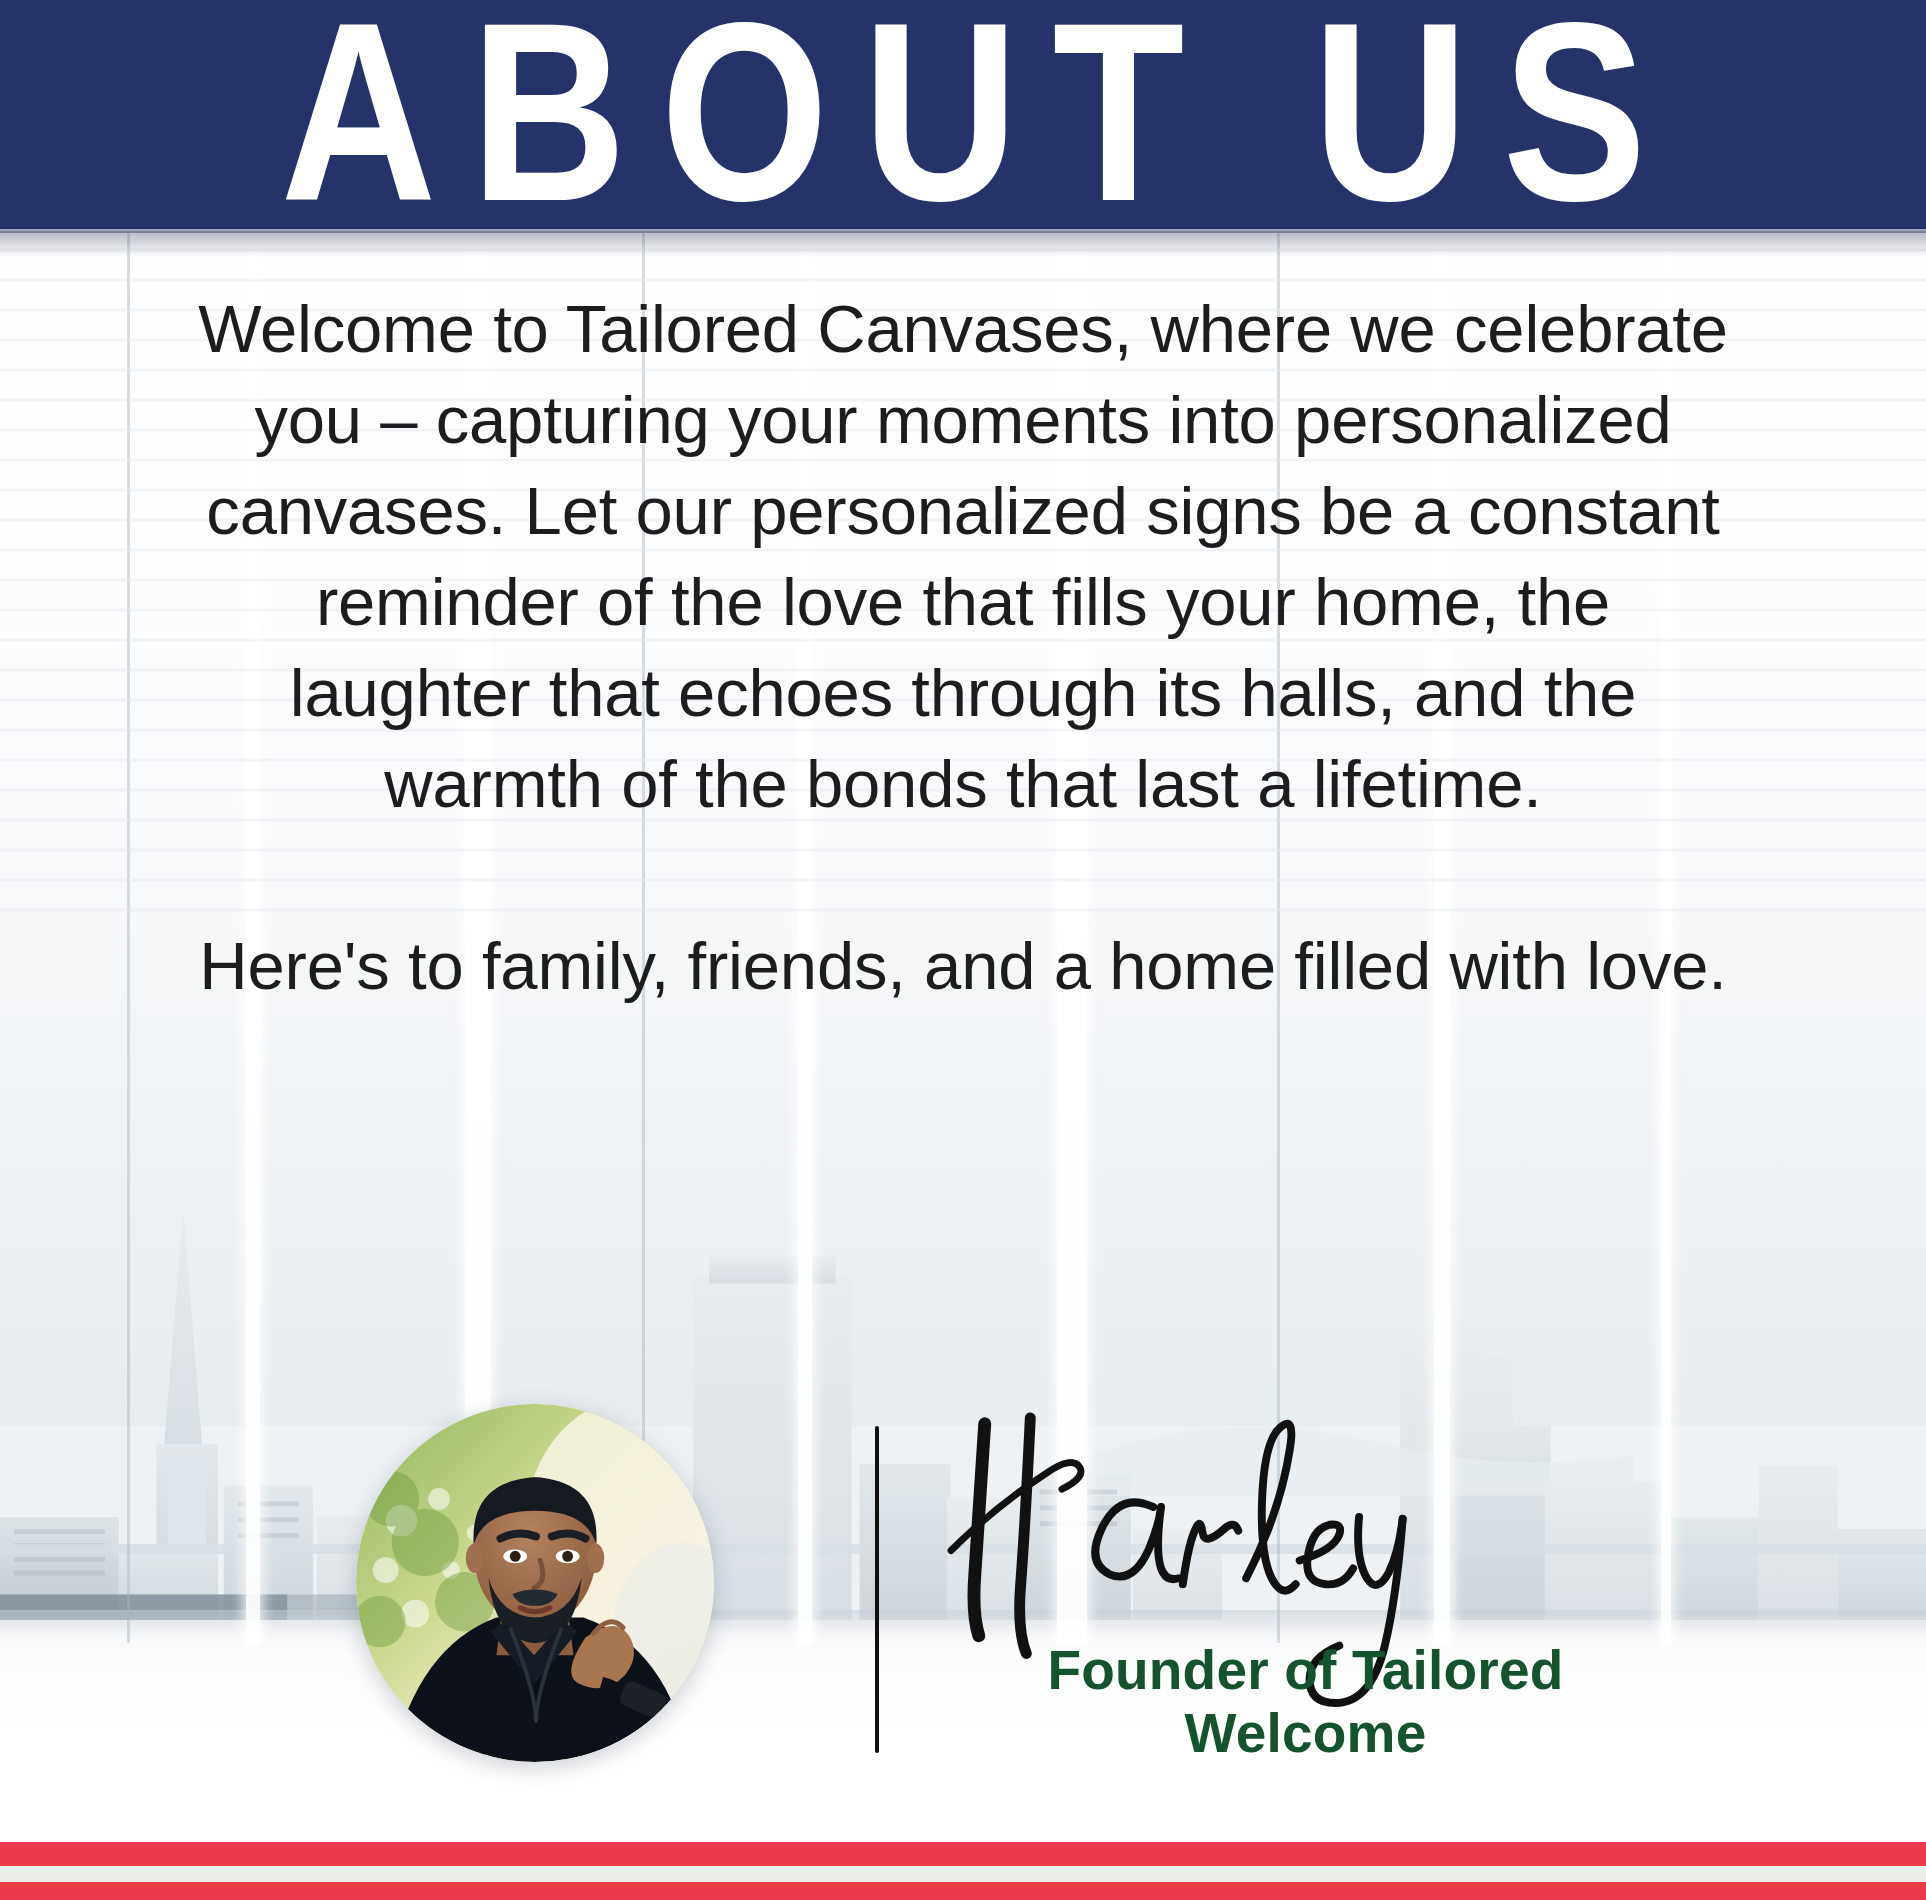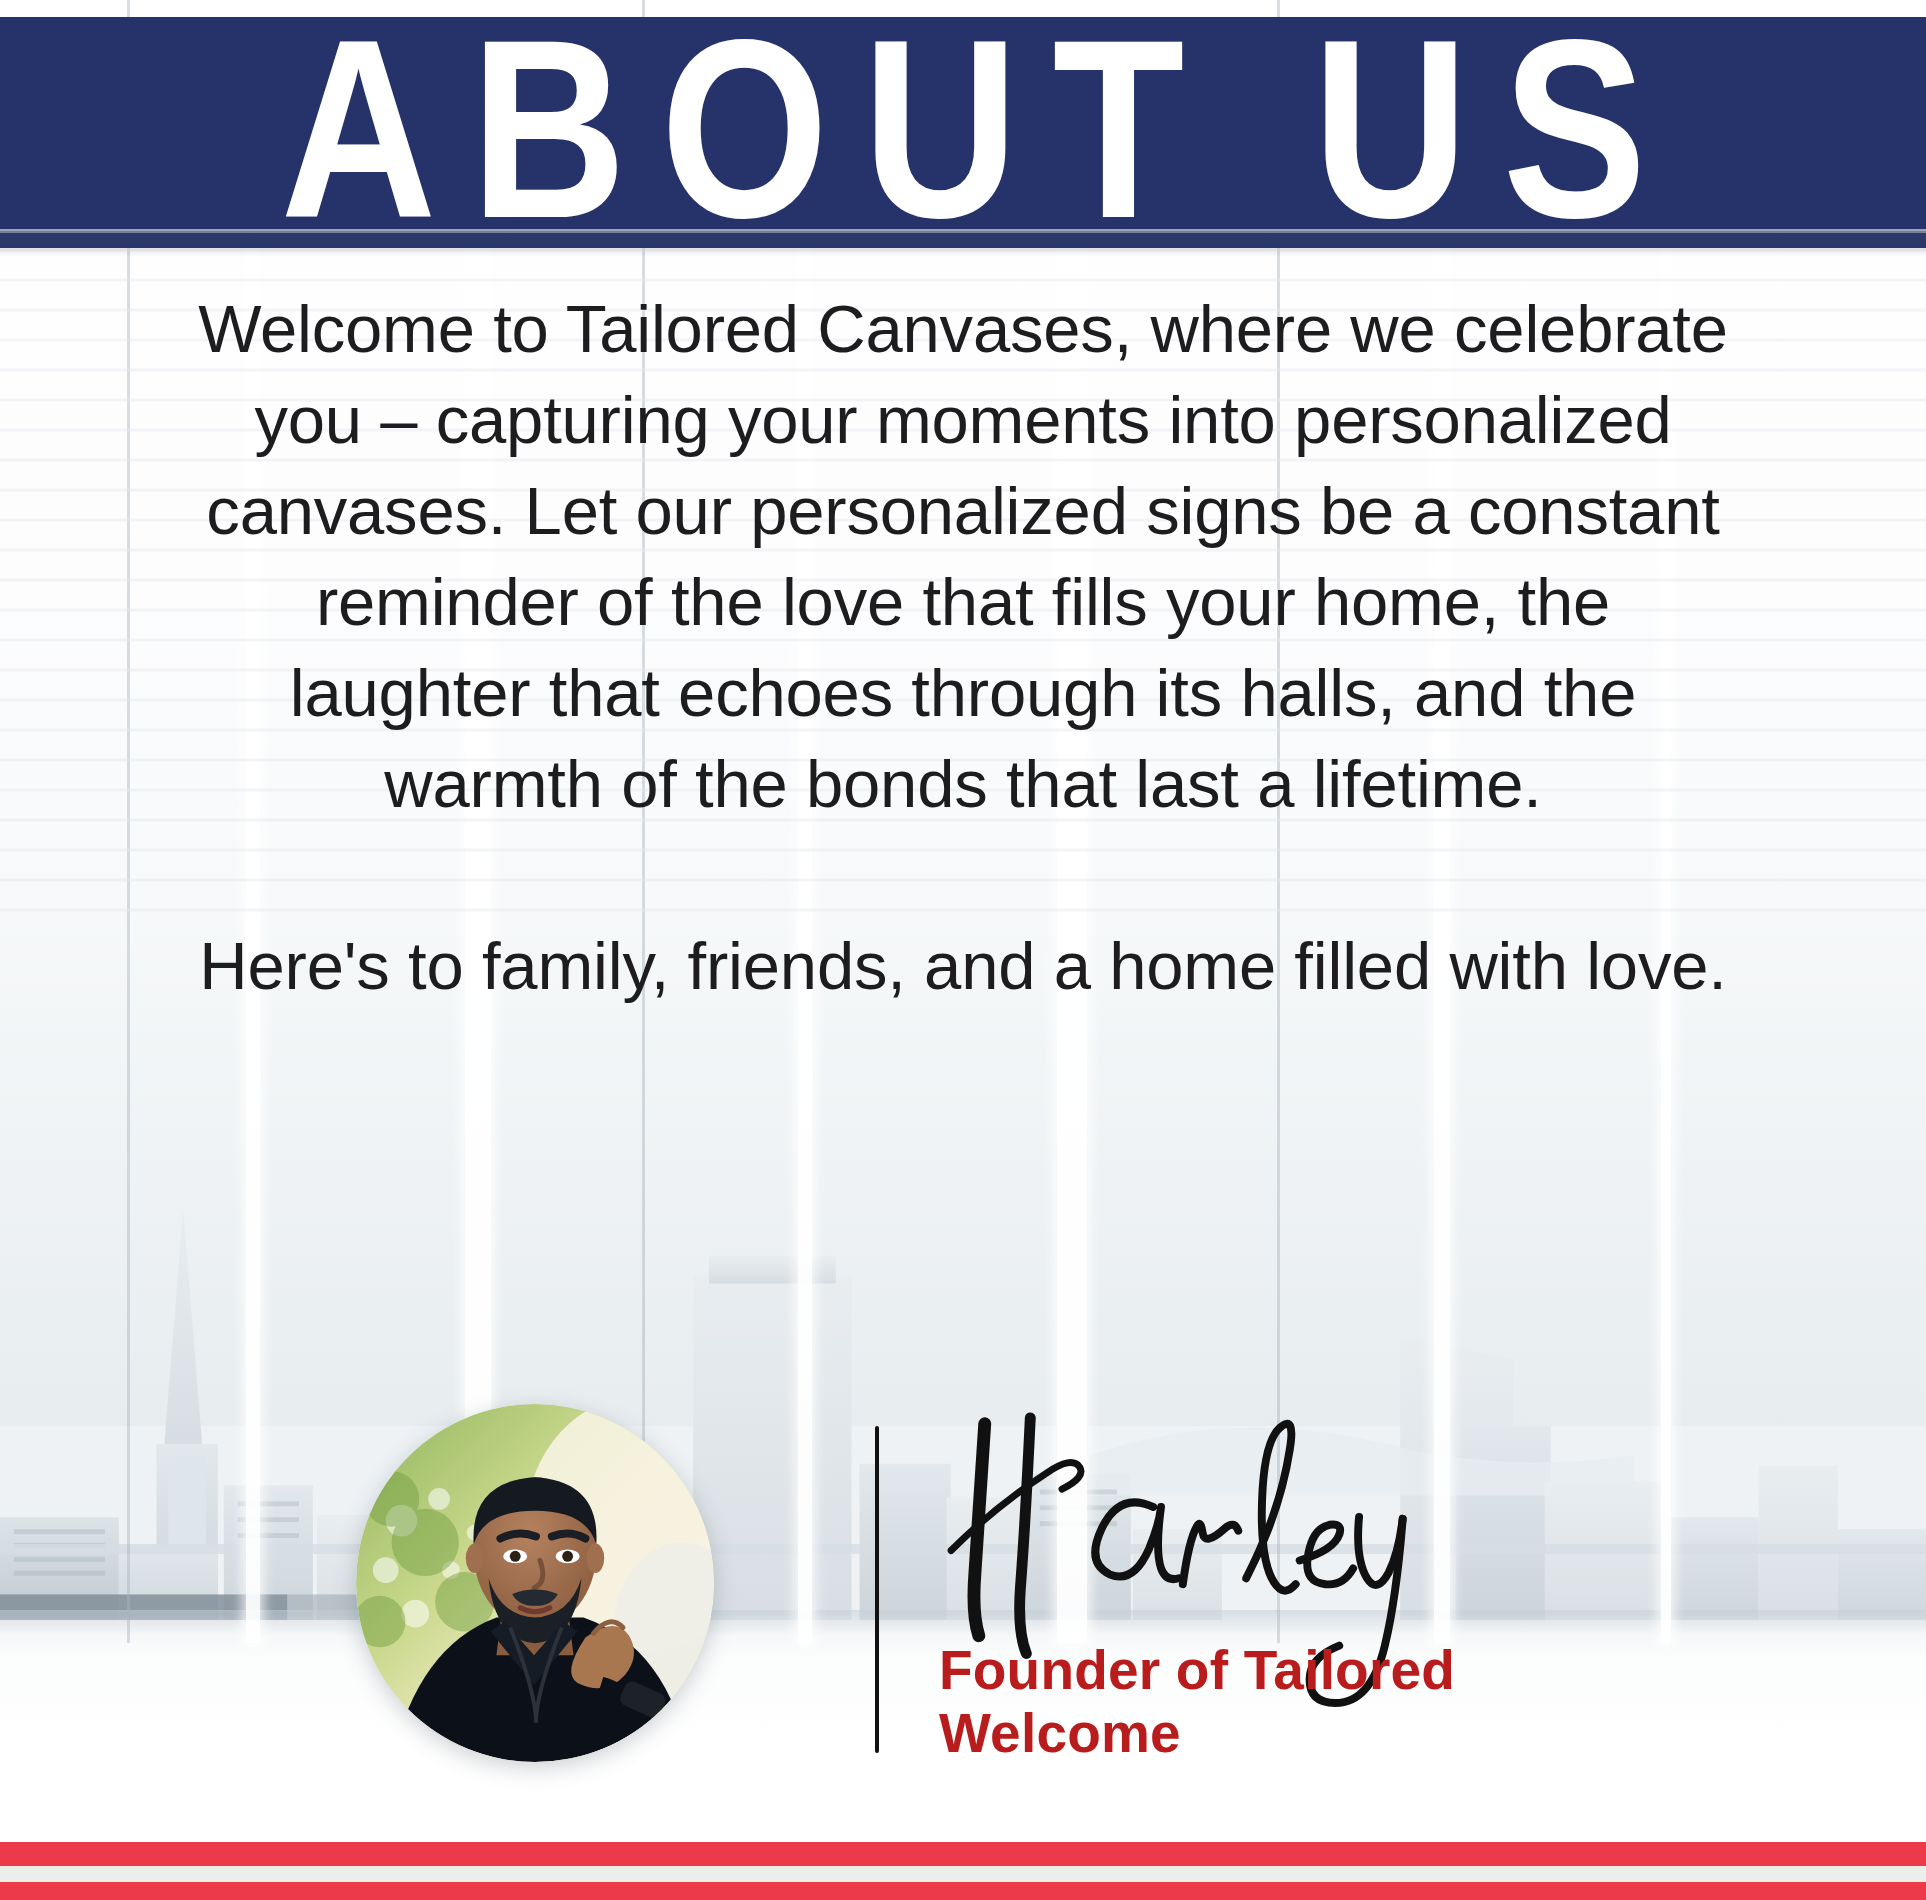--- a/index.html
+++ b/index.html
@@ -50,21 +50,20 @@
     position:absolute;left:0;top:1544px;width:1927px;height:10px;
     background:rgba(214,221,227,.8);
   }
 
   
   .header{
     position:absolute;left:0;top:0;width:1927px;height:231px;
     background:#26336b;
     display:flex;align-items:center;justify-content:center;
     overflow:hidden;
-    margin-top:17px;
   }
   .header h1{
     margin:0;
     color:#ffffff;
     font-family:"Liberation Sans",sans-serif;
     font-weight:700;
     font-size:216px;
     line-height:1;
     letter-spacing:34px;
     transform:scaleY(1.18) translateY(-4px);
@@ -111,26 +110,27 @@
     position:absolute;left:875px;top:1426px;width:4px;height:327px;
     background:#111111;border-radius:2px;
   }
   .signature{
     position:absolute;left:856px;top:1390px;width:614px;height:327px;
     pointer-events:none;
   }
   .signature svg{display:block;width:614px;height:327px;}
   .founder{
     position:absolute;left:939px;top:1639px;width:733px;
-    color:#b91c1c;
+    color:#14532d;
     font-family:"Liberation Sans",sans-serif;
     font-weight:700;
     font-size:55px;
     line-height:63px;
     letter-spacing:0.2px;
+    text-align:center;
   }
   .founder span{display:block;}
 
   
   .bar{position:absolute;left:0;width:1927px;}
   .bar-red-1{top:1842px;height:24px;background:#ed3a4a;}
   .bar-gap{top:1866px;height:16px;background:#eceeea;}
   .bar-red-2{top:1882px;height:19px;background:#ed3a4a;}
 </style>
 </head>

